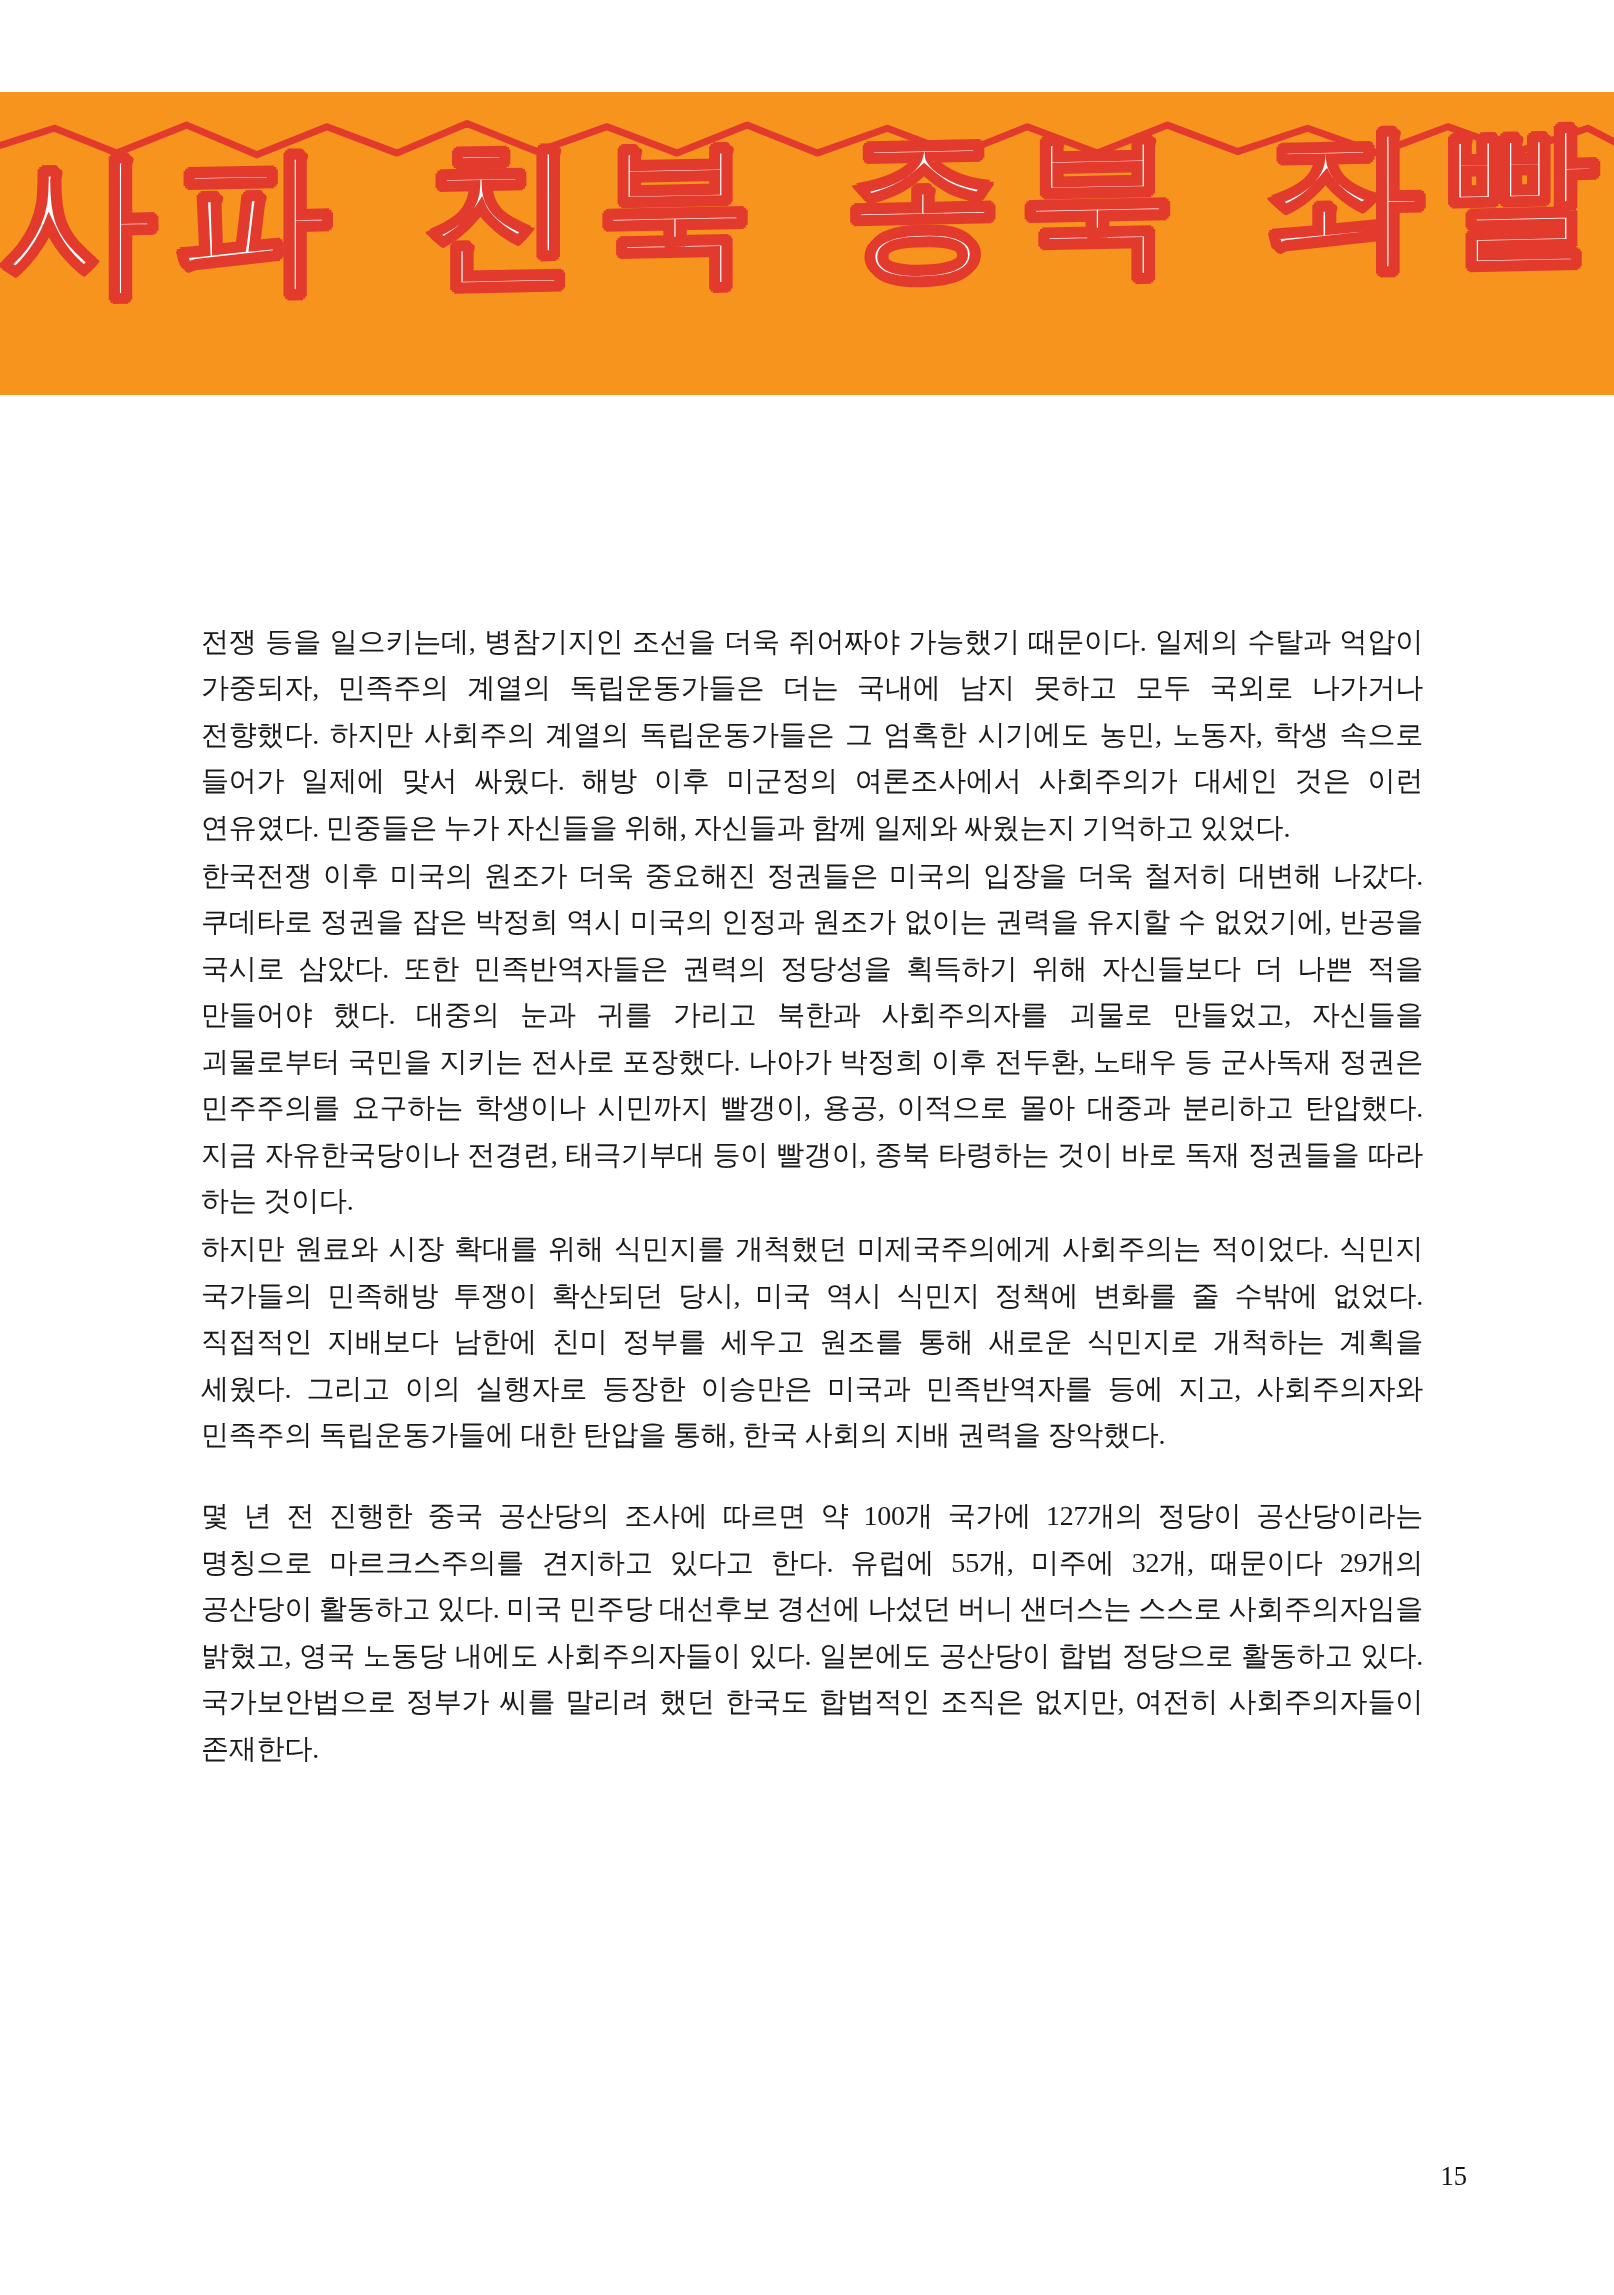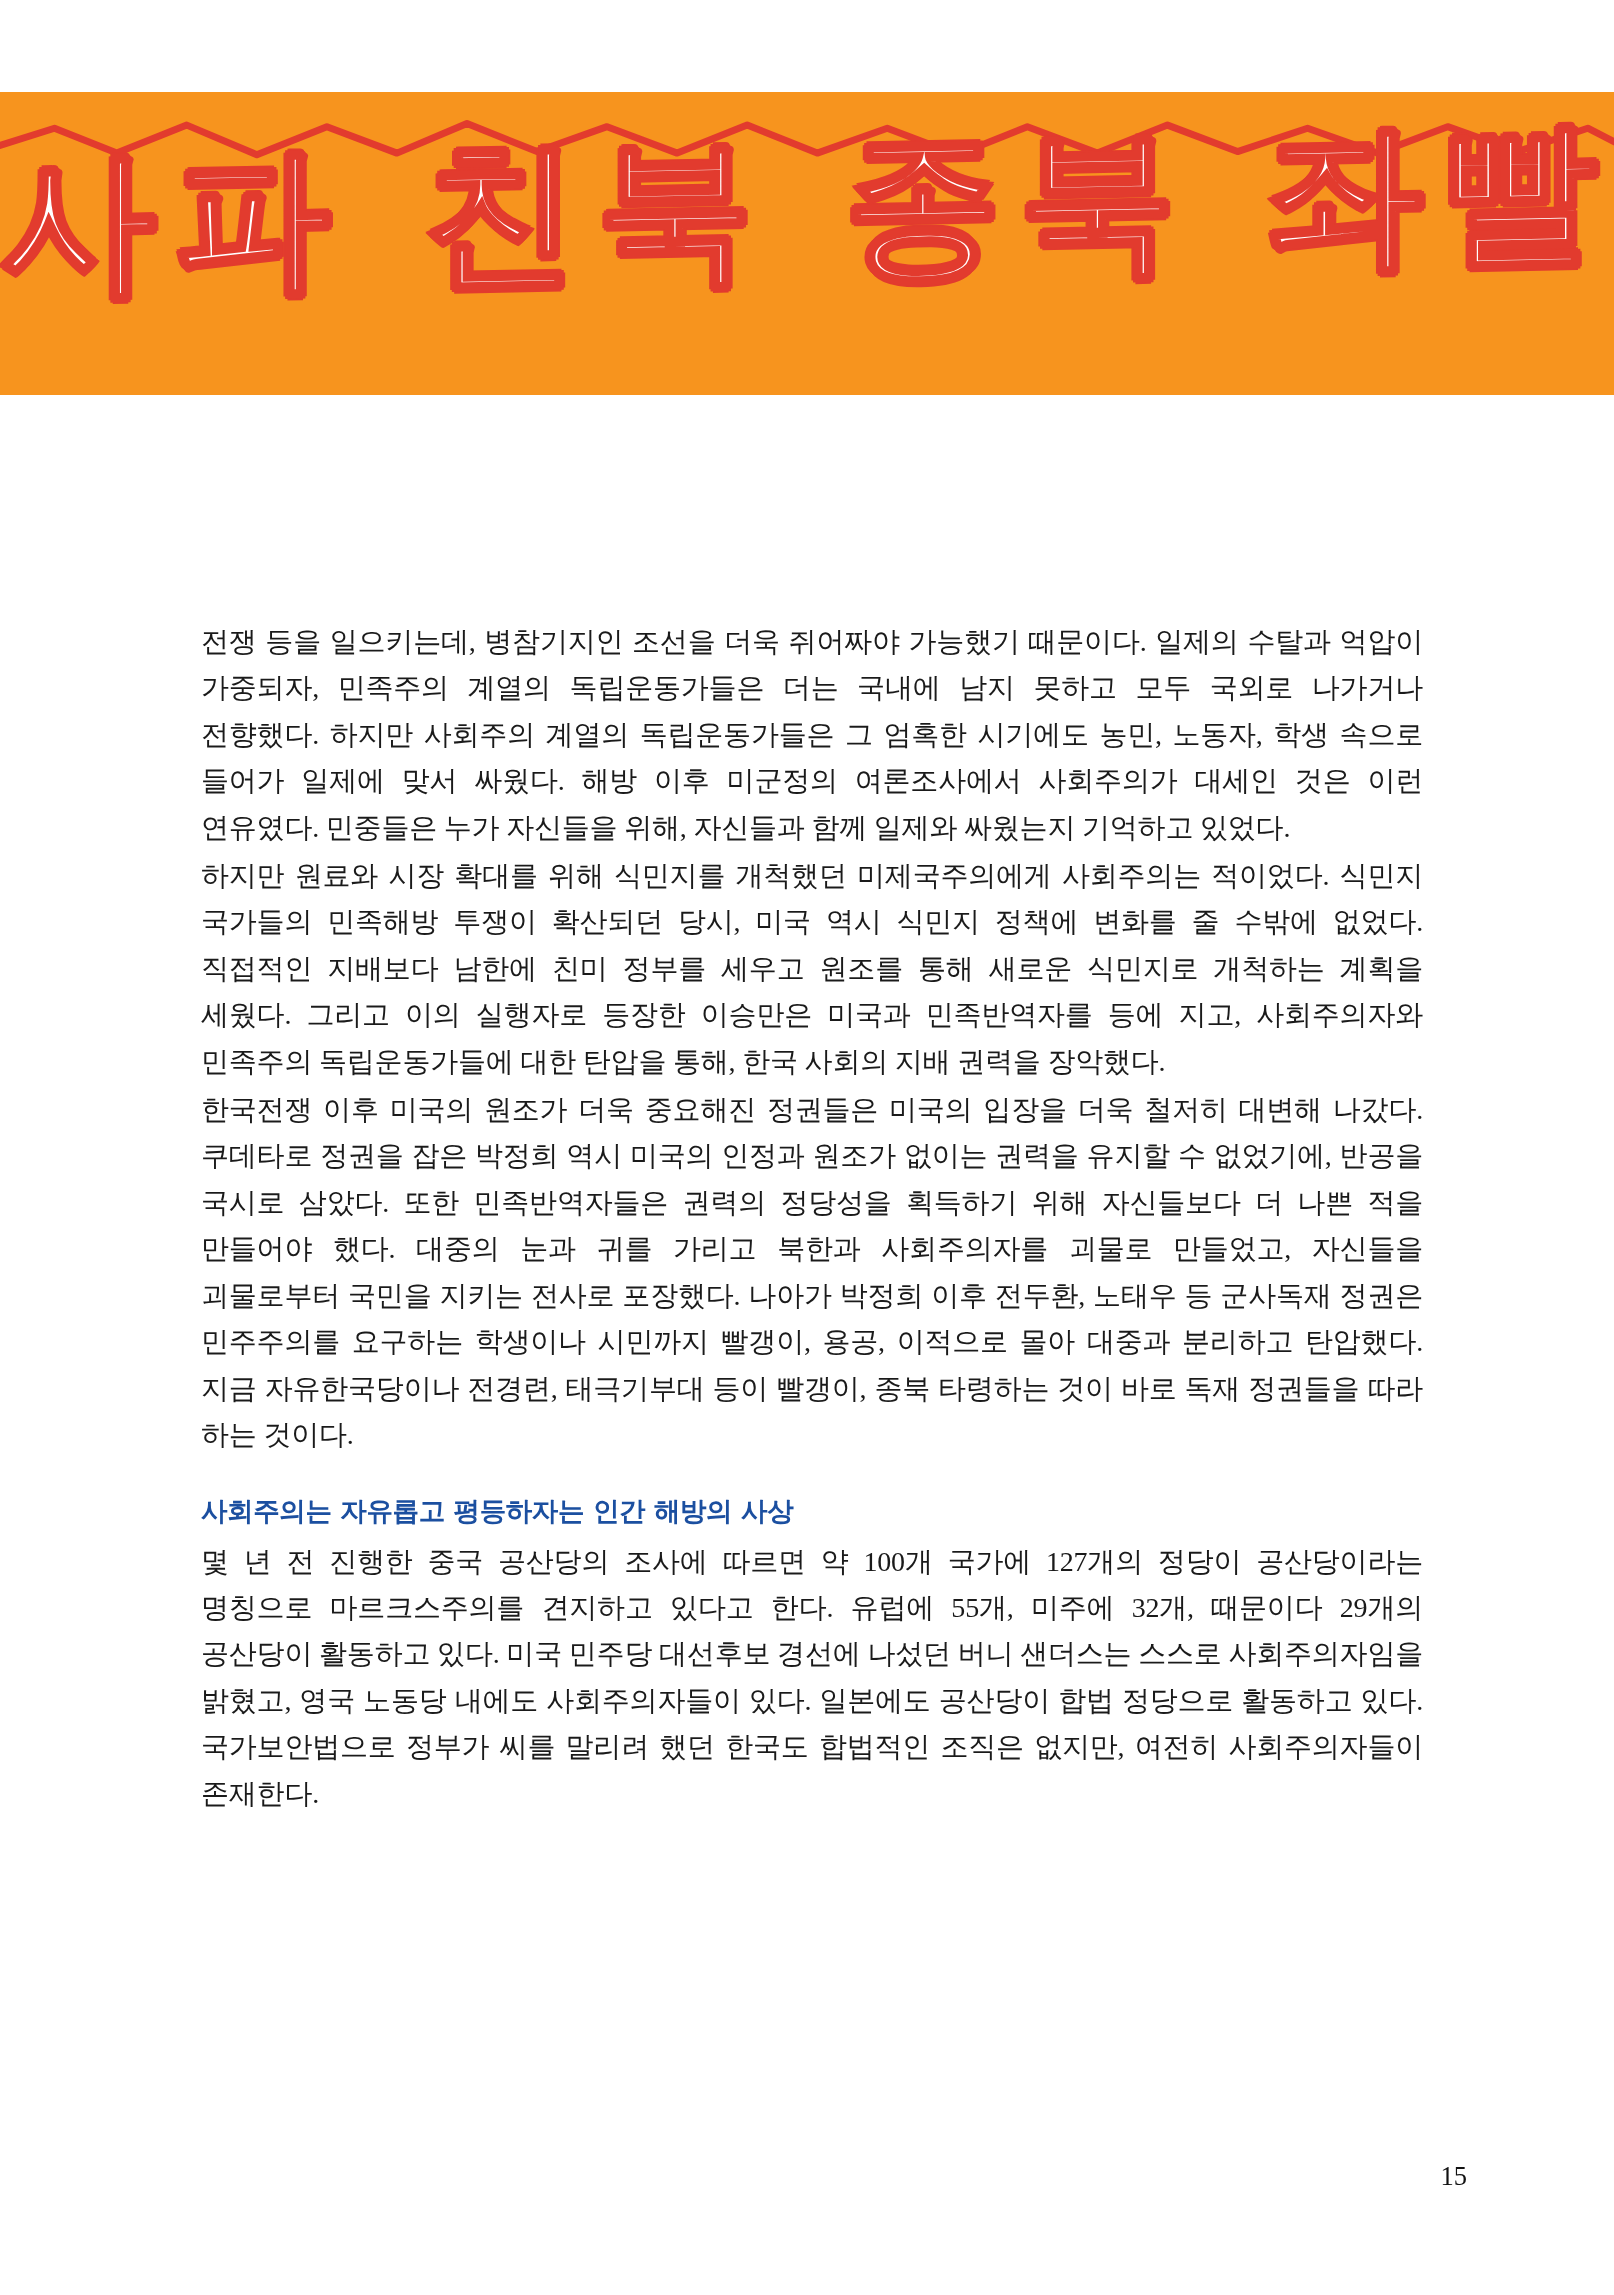--- a/index.html
+++ b/index.html
@@ -95,23 +95,22 @@
 
 <div class="banner">
   <svg class="banner-squiggle" viewBox="0 0 2075 90" preserveAspectRatio="none">
     <polyline points="0,48 70,26 150,58 240,22 330,60 420,24 510,58 600,20 690,56 780,24 870,58 960,22 1050,58 1140,26 1230,60 1320,24 1410,58 1500,22 1590,56 1680,26 1770,58 1860,24 1950,56 2040,26 2075,44" fill="none" stroke="#e23b2e" stroke-width="9" stroke-linejoin="round" stroke-linecap="round"></polyline>
   </svg>
   <div class="banner-title">사파 친북 종북 좌빨</div>
 </div>
 
 <div class="content">
   <p class="para">전쟁 등을 일으키는데, 병참기지인 조선을 더욱 쥐어짜야 가능했기 때문이다. 일제의 수탈과 억압이 가중되자, 민족주의 계열의 독립운동가들은 더는 국내에 남지 못하고 모두 국외로 나가거나 전향했다. 하지만 사회주의 계열의 독립운동가들은 그 엄혹한 시기에도 농민, 노동자, 학생 속으로 들어가 일제에 맞서 싸웠다. 해방 이후 미군정의 여론조사에서 사회주의가 대세인 것은 이런 연유였다. 민중들은 누가 자신들을 위해, 자신들과 함께 일제와 싸웠는지 기억하고 있었다.</p>
+  <p class="para">한국전쟁 이후 미국의 원조가 더욱 중요해진 정권들은 미국의 입장을 더욱 철저히 대변해 나갔다. 쿠데타로 정권을 잡은 박정희 역시 미국의 인정과 원조가 없이는 권력을 유지할 수 없었기에, 반공을 국시로 삼았다. 또한 민족반역자들은 권력의 정당성을 획득하기 위해 자신들보다 더 나쁜 적을 만들어야 했다. 대중의 눈과 귀를 가리고 북한과 사회주의자를 괴물로 만들었고, 자신들을 괴물로부터 국민을 지키는 전사로 포장했다. 나아가 박정희 이후 전두환, 노태우 등 군사독재 정권은 민주주의를 요구하는 학생이나 시민까지 빨갱이, 용공, 이적으로 몰아 대중과 분리하고 탄압했다. 지금 자유한국당이나 전경련, 태극기부대 등이 빨갱이, 종북 타령하는 것이 바로 독재 정권들을 따라 하는 것이다.</p>
   <p class="para">하지만 원료와 시장 확대를 위해 식민지를 개척했던 미제국주의에게 사회주의는 적이었다. 식민지 국가들의 민족해방 투쟁이 확산되던 당시, 미국 역시 식민지 정책에 변화를 줄 수밖에 없었다. 직접적인 지배보다 남한에 친미 정부를 세우고 원조를 통해 새로운 식민지로 개척하는 계획을 세웠다. 그리고 이의 실행자로 등장한 이승만은 미국과 민족반역자를 등에 지고, 사회주의자와 민족주의 독립운동가들에 대한 탄압을 통해, 한국 사회의 지배 권력을 장악했다.</p>
-  <p class="para">한국전쟁 이후 미국의 원조가 더욱 중요해진 정권들은 미국의 입장을 더욱 철저히 대변해 나갔다. 쿠데타로 정권을 잡은 박정희 역시 미국의 인정과 원조가 없이는 권력을 유지할 수 없었기에, 반공을 국시로 삼았다. 또한 민족반역자들은 권력의 정당성을 획득하기 위해 자신들보다 더 나쁜 적을 만들어야 했다. 대중의 눈과 귀를 가리고 북한과 사회주의자를 괴물로 만들었고, 자신들을 괴물로부터 국민을 지키는 전사로 포장했다. 나아가 박정희 이후 전두환, 노태우 등 군사독재 정권은 민주주의를 요구하는 학생이나 시민까지 빨갱이, 용공, 이적으로 몰아 대중과 분리하고 탄압했다. 지금 자유한국당이나 전경련, 태극기부대 등이 빨갱이, 종북 타령하는 것이 바로 독재 정권들을 따라 하는 것이다.</p>
 
   <div class="gap"></div>
 
-  <h2 class="subhead">사회주의는 자유롭고 평등하자는 인간 해방의 사상</h2>
   <p class="para">몇 년 전 진행한 중국 공산당의 조사에 따르면 약 100개 국가에 127개의 정당이 공산당이라는 명칭으로 마르크스주의를 견지하고 있다고 한다. 유럽에 55개, 미주에 32개, 때문이다 29개의 공산당이 활동하고 있다. 미국 민주당 대선후보 경선에 나섰던 버니 샌더스는 스스로 사회주의자임을 밝혔고, 영국 노동당 내에도 사회주의자들이 있다. 일본에도 공산당이 합법 정당으로 활동하고 있다. 국가보안법으로 정부가 씨를 말리려 했던 한국도 합법적인 조직은 없지만, 여전히 사회주의자들이 존재한다.</p>
 </div>
 
 <div class="page-number">15</div>
 
 
 </body></html>

